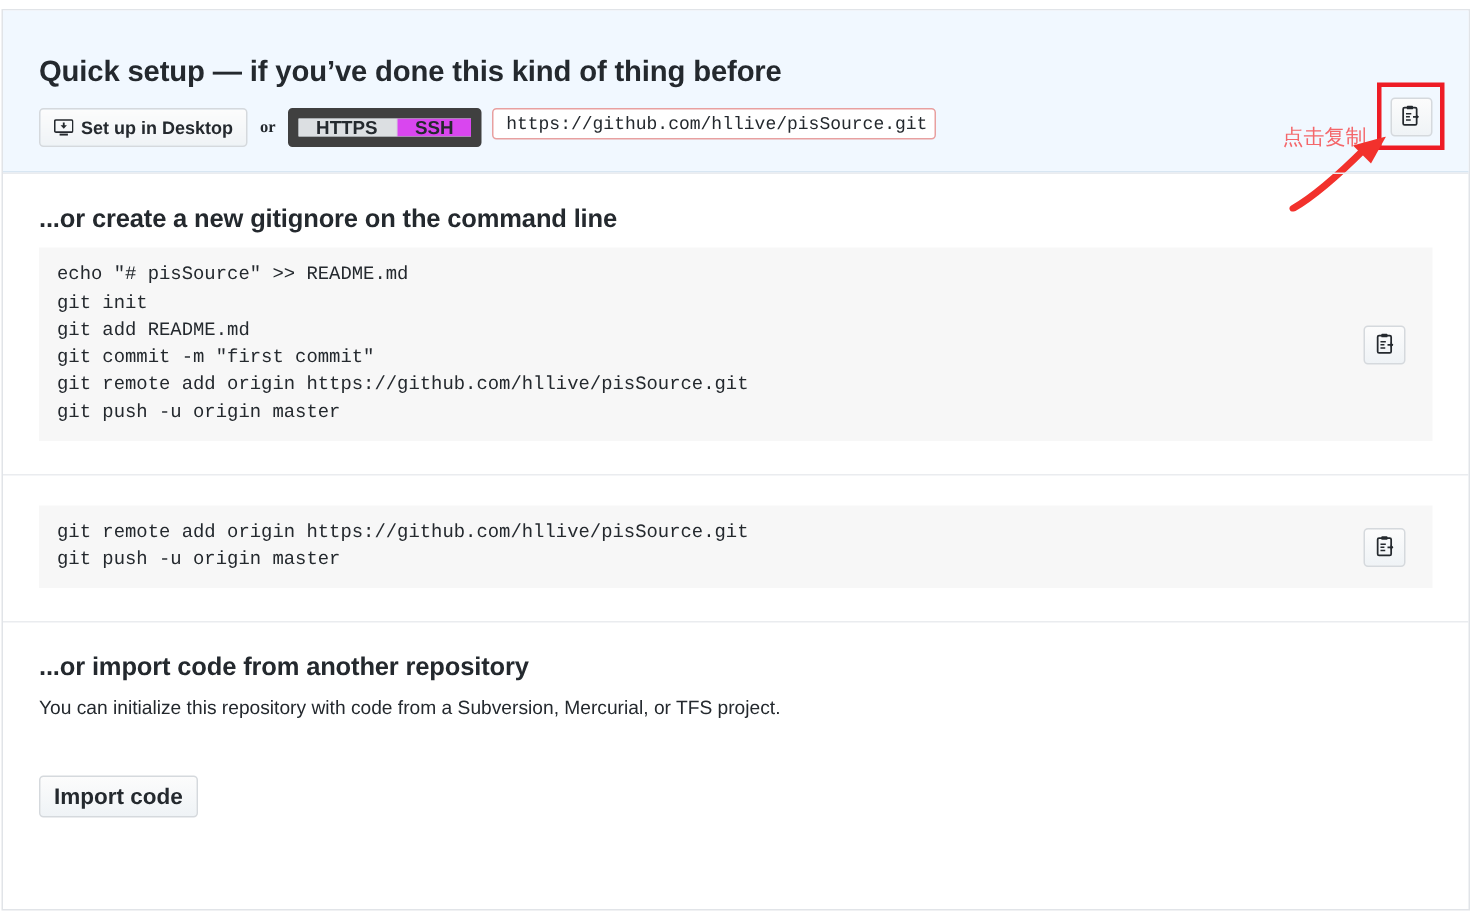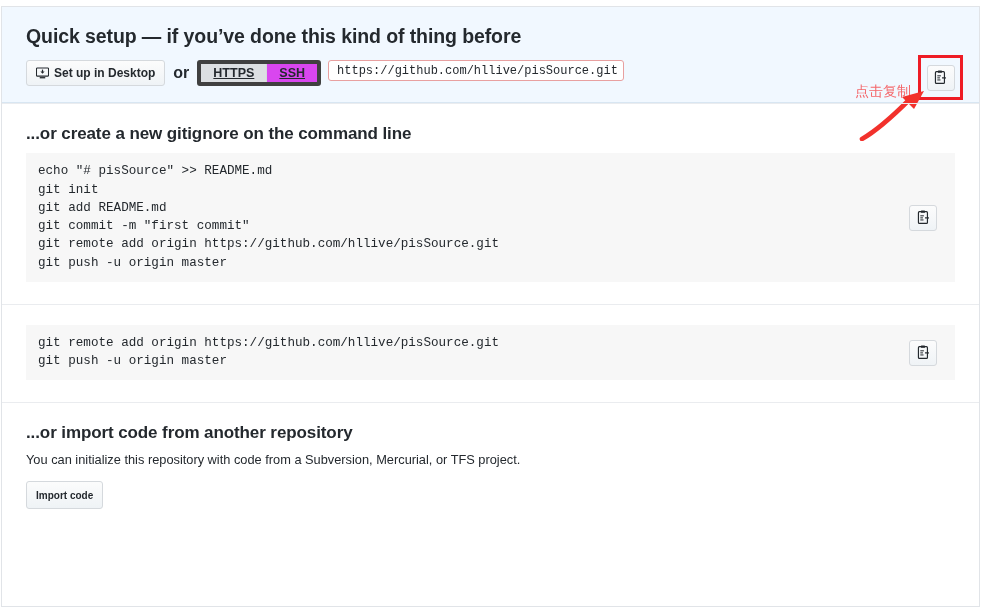--- a/index.html
+++ b/index.html
@@ -25,21 +25,21 @@
     height: 601px;
     box-sizing: border-box;
     border: 1px solid #e1e4e8;
     background: #ffffff;
   }
 
   
   .quick-setup {
     background: #f1f8ff;
     border-bottom: 1px solid #d8e6f2;
-    padding: 18px 24px 16px 24px;
+    padding: 30px 24px 16px 24px;
     box-sizing: border-box;
     position: relative;
   }
   .qs-title {
     font-size: 19.5px;
     font-weight: bold;
     letter-spacing: -0.1px;
     color: #24292e;
     margin: 0 0 12px 0;
     line-height: 1.2;
@@ -66,35 +66,35 @@
     cursor: pointer;
   }
   .desktop-btn { height: 26px; justify-content: space-between; }
   .desktop-icon {
     display: inline-block;
     width: 13px;
     height: 13px;
     position: relative;
   }
   .or-label {
-    font-size: 16px;
+    font-size: 11px;
     font-weight: bold;
     color: #24292e;
     display: flex;
     align-items: center;
     padding: 0 8px;
+    font-family: Liberation Serif, serif;
   }
   .proto-group {
     display: flex;
-    border: 4px solid #404040;
+    border: 7px solid #404040;
     border-radius: 3px;
     overflow: hidden;
     height: 26px;
     box-sizing: border-box;
-    text-decoration: underline;
   }
   .proto {
     font-size: 12.5px;
     font-weight: bold;
     display: flex;
     align-items: center;
     padding: 0 12px;
     background: #d946ef;
     color: #24292e;
     cursor: pointer;
@@ -222,21 +222,22 @@
     justify-content: center;
     cursor: pointer;
   }
   .sec-note {
     font-size: 12.8px;
     color: #24292e;
     margin: 0 0 14px 0;
   }
   .import-btn {
     height: 28px;
-    font-size: 10px;
+    font-size: 15px;
+    margin-top: 24px;
   }
   .clip {
     display: block;
   }
 </style>
 </head>
 <body>
 
 <div class="page">
 

